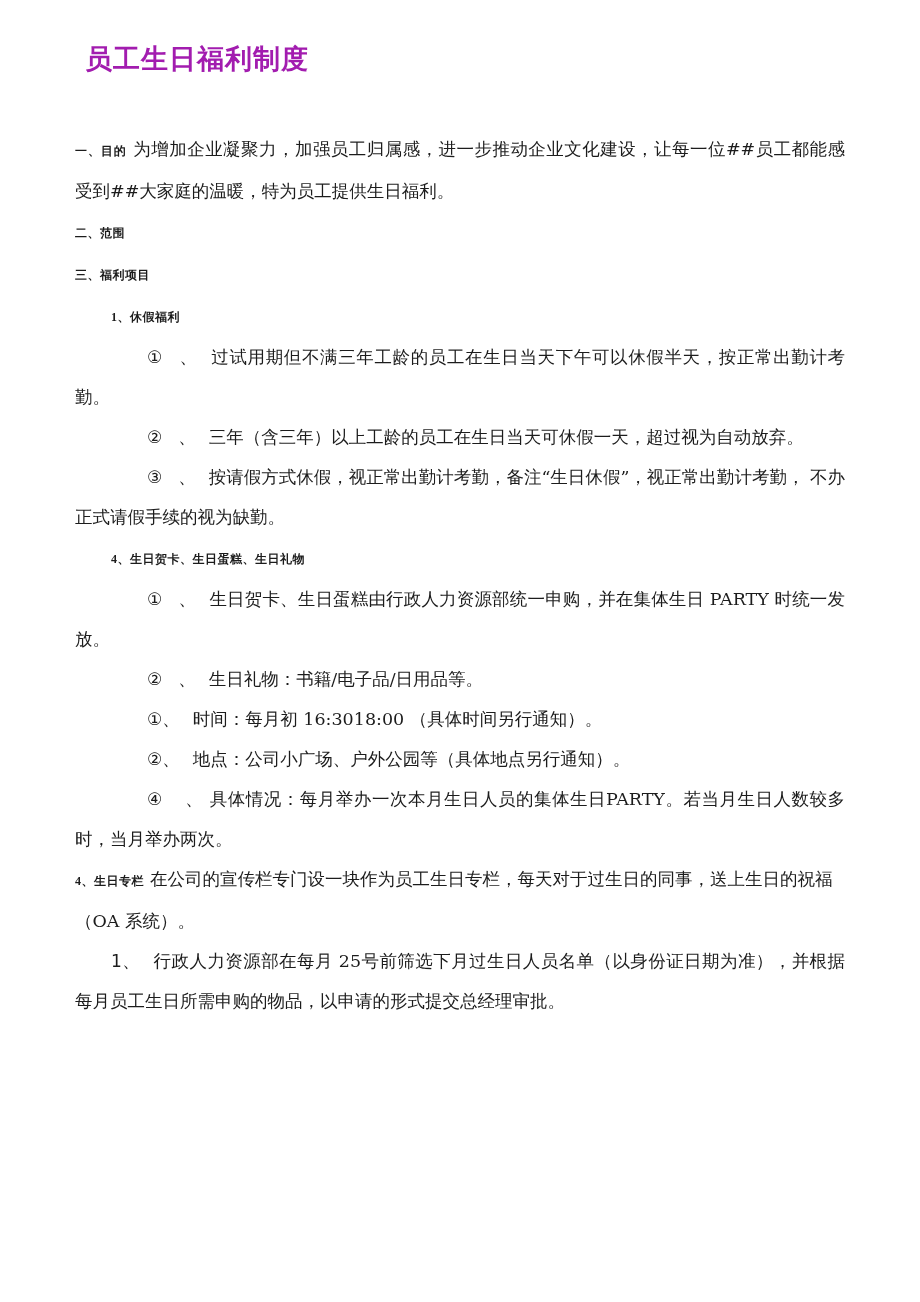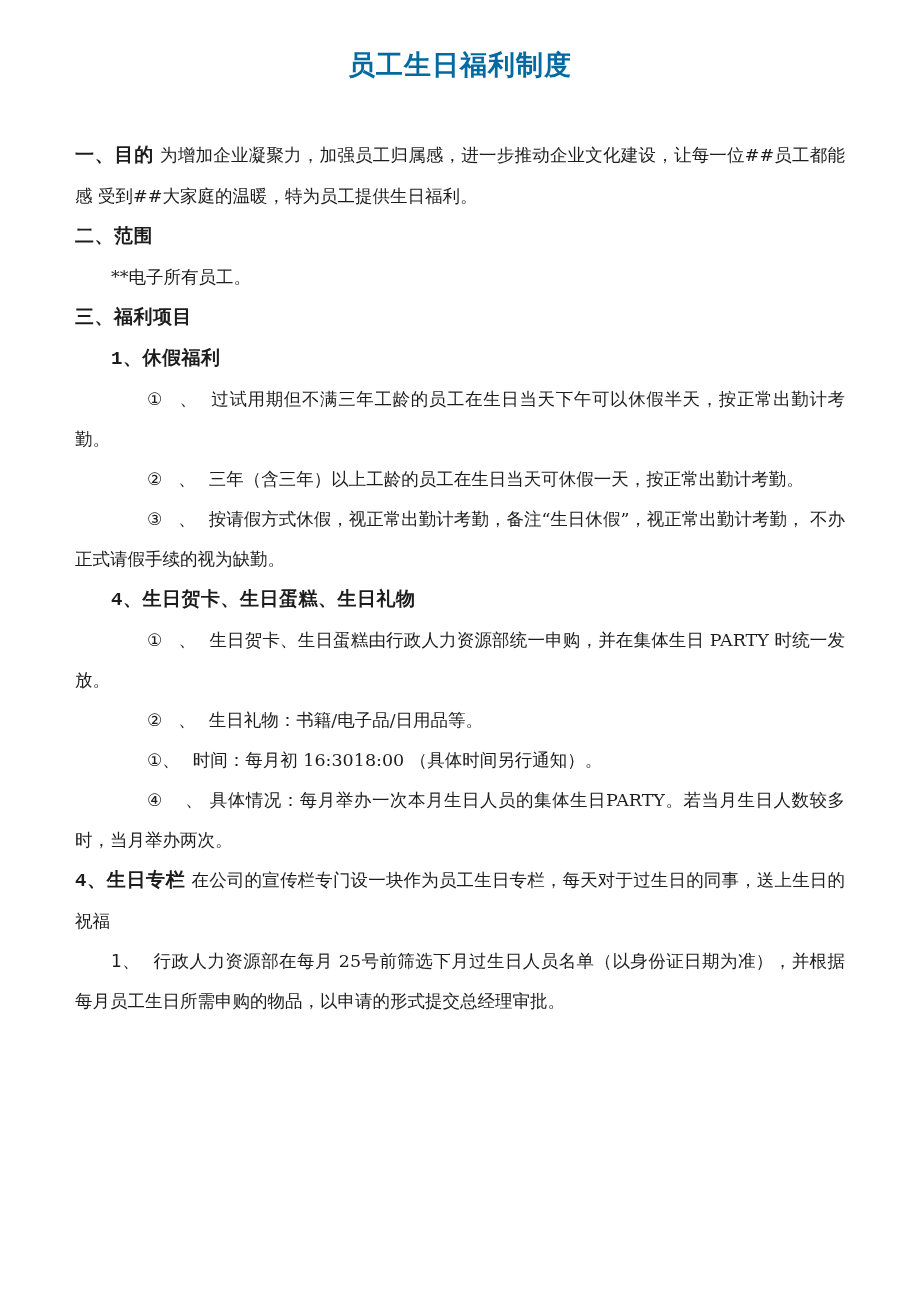--- a/index.html
+++ b/index.html
@@ -18,50 +18,49 @@
   .page {
     position: relative;
     width: 920px;
     height: 1302px;
     box-sizing: border-box;
     padding: 0 75px;
     background: #ffffff;
   }
 
   .doc-title {
-    text-align: center;
     font-family: "DejaVu Sans", "Liberation Sans", sans-serif;
     font-weight: bold;
     font-size: 27px;
     letter-spacing: 1px;
-    margin: 16px;
+    margin: 10px;
     padding-top: 31px;
-    color: #0369a1;
+    color: #a21caf;
   }
 
   .body-block {
     margin-top: 52px;
   }
 
   
   p.para {
     margin: 0;
     font-size: 17.5px;
     line-height: 40px;
     text-align: justify;
     text-justify: inter-ideograph;
     word-break: break-all;
     color: #1c1c1c;
   }
 
   
   .hd {
-    font-family: Liberation Mono, monospace;
+    font-family: Liberation Serif, serif;
     font-weight: bold;
-    font-size: 19px;
+    font-size: 12px;
     letter-spacing: 0.5px;
   }
 
   .sp { display: inline-block; width: 6px; }
   .sp-wide { display: inline-block; width: 13px; }
   .sp-num { display: inline-block; width: 16px; }
 
   
   .lvl0 { text-indent: 0; }
   .lvl1 { text-indent: 36px; }
@@ -77,46 +76,47 @@
 
 <div class="page">
 
   <h1 class="doc-title">员工生日福利制度</h1>
 
   <div class="body-block">
 
     <p class="para lvl0"><span class="hd">一、目的</span><span class="sp"></span><span>为增加企业凝聚力，加强员工归属感，进一步推动企业文化建设，让每一位##员工都能感 受到##大家庭的温暖，特为员工提供生日福利。</span></p>
 
     <p class="para lvl0"><span class="hd">二、范围</span></p>
-    <p class="para lvl1">**电子所有员工。</p>
 
     <p class="para lvl0"><span class="hd">三、福利项目</span></p>
 
     <p class="para lvl1"><span class="hd">1、休假福利</span></p>
 
     <p class="para lvl3"><span class="circ">①</span><span class="sp-num"></span><span>、</span><span class="sp-wide"></span><span>过试用期但不满三年工龄的员工在生日当天下午可以休假半天，按正常出勤计考勤。</span></p>
 
-    <p class="para lvl3"><span class="circ">②</span><span class="sp-num"></span><span>、</span><span class="sp-wide"></span><span>三年（含三年）以上工龄的员工在生日当天可休假一天，按正常出勤计考勤。</span></p>
+    <p class="para lvl3"><span class="circ">②</span><span class="sp-num"></span><span>、</span><span class="sp-wide"></span><span>三年（含三年）以上工龄的员工在生日当天可休假一天，超过视为自动放弃。</span></p>
 
     <p class="para lvl3"><span class="circ">③</span><span class="sp-num"></span><span>、</span><span class="sp-wide"></span><span>按请假方式休假，视正常出勤计考勤，备注“生日休假”，视正常出勤计考勤， 不办正式请假手续的视为缺勤。</span></p>
 
 
     <p class="para lvl1"><span class="hd">4、生日贺卡、生日蛋糕、生日礼物</span></p>
 
     <p class="para lvl3"><span class="circ">①</span><span class="sp-num"></span><span>、</span><span class="sp-wide"></span><span>生日贺卡、生日蛋糕由行政人力资源部统一申购，并在集体生日 PARTY 时统一发放。</span></p>
 
     <p class="para lvl3"><span class="circ">②</span><span class="sp-num"></span><span>、</span><span class="sp-wide"></span><span>生日礼物：书籍/电子品/日用品等。</span></p>
 
 
     <p class="para lvl3"><span class="circ">①</span><span>、</span><span class="sp-wide"></span><span>时间：每月初 16:3018:00 （具体时间另行通知）。</span></p>
 
+    <p class="para lvl3"><span class="circ">②</span><span>、</span><span class="sp-wide"></span><span>地点：公司小广场、户外公园等（具体地点另行通知）。</span></p>
 
 
     <p class="para lvl3"><span class="circ">④</span><span class="sp-num"></span><span class="sp"></span><span>、</span><span class="sp"></span><span>具体情况：每月举办一次本月生日人员的集体生日PARTY。若当月生日人数较多时，当月举办两次。</span></p>
 
     <p class="para lvl0"><span class="hd">4、生日专栏</span><span class="sp"></span><span>在公司的宣传栏专门设一块作为员工生日专栏，每天对于过生日的同事，送上生日的祝福</span></p>
 
+    <p class="para lvl0">（OA 系统）。</p>
 
 
     <p class="para lvl1"><span class="circ">1</span><span>、</span><span class="sp-wide"></span><span>行政人力资源部在每月 25号前筛选下月过生日人员名单（以身份证日期为准），并根据每月员工生日所需申购的物品，以申请的形式提交总经理审批。</span></p>
 
   </div>
 </div>
 
 </body></html>

